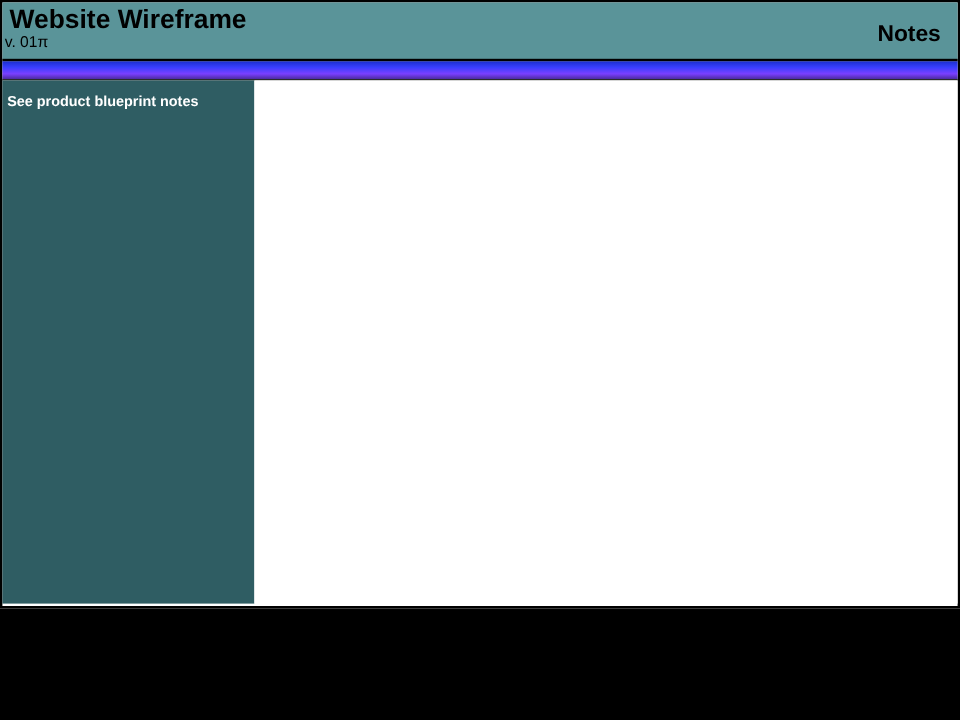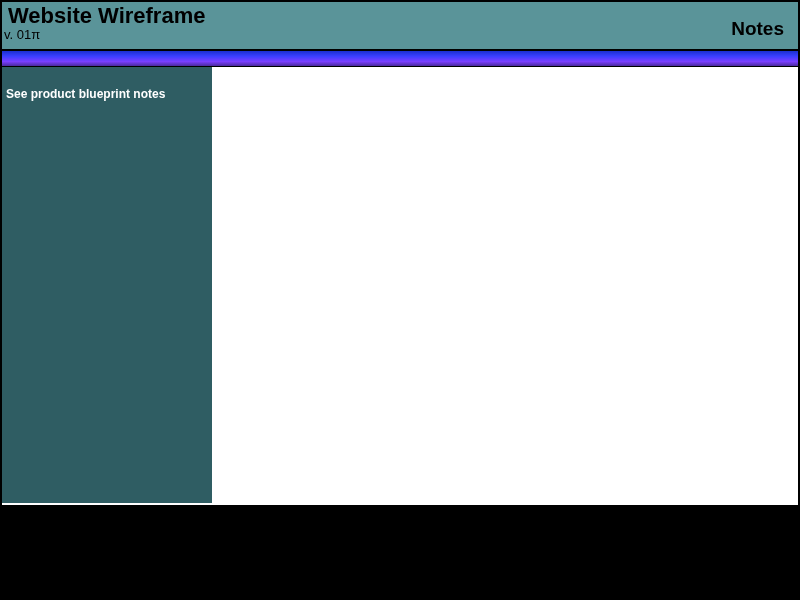--- a/index.html
+++ b/index.html
@@ -57,21 +57,21 @@
     .content {
       display: flex;
       height: calc(100% - 48px - 17px - 2px);
     }
     .sidebar {
       width: 210px;
       background: #2f5d63;
       color: #fff;
       font-size: 12px;
       font-weight: bold;
-      padding: 20px 4px;
+      padding: 10px 4px;
     }
     .main {
       flex: 1;
       background: #fff;
     }
   </style>
 </head>
 <body>
 
 <div class="outer-frame">

